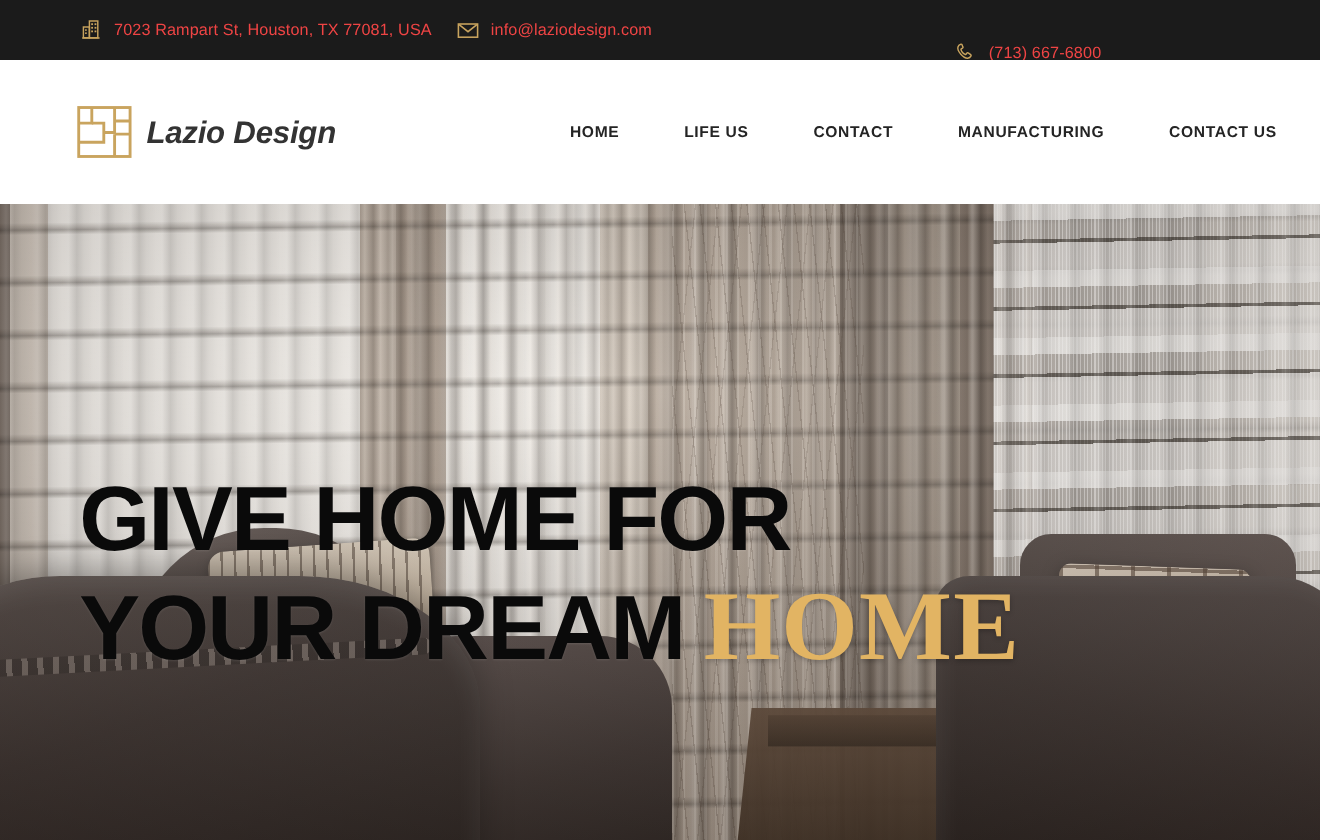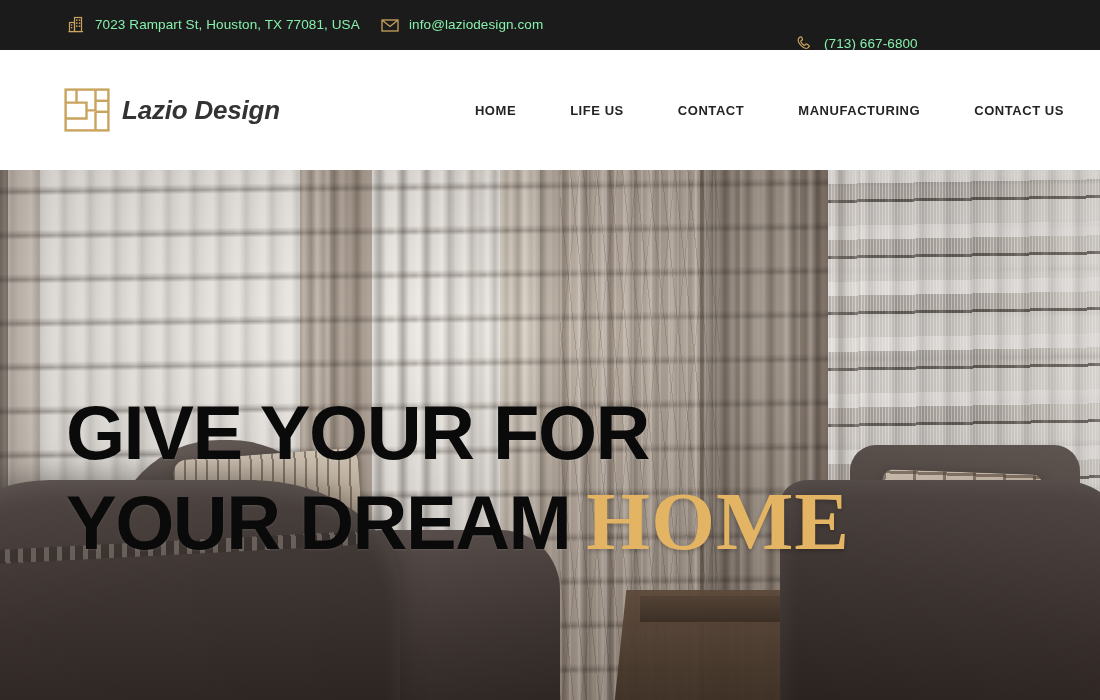--- a/index.html
+++ b/index.html
@@ -15,21 +15,21 @@
     height:50px; width:1100px;
     background:#1b1b1b;
     display:flex; align-items:center;
     position:relative;
   }
   .tb-item{ display:flex; align-items:center; position:absolute; }
   .tb-addr{ left:66px; }
   .tb-mail{ left:380px;text-align:right; }
   .tb-phone{ left:795px;margin-top:37px; }
   .tb-text{
-    color:#86efac; font-size:13.5px; letter-spacing:.1px;
+    color:#ef4444; font-size:13.5px; letter-spacing:.1px;
     white-space:nowrap; line-height:1;
   }
   .tb-ico{
     width:20px; height:20px; margin-right:9px;
     display:flex; align-items:center; justify-content:center;
     flex:0 0 20px;
   }
   .tb-ico svg{ display:block; }
 
   
@@ -336,20 +336,20 @@
       <div class="chair chair-right-back"></div>
       <div class="chair pillow-right"></div>
       <div class="chair chair-right"></div>
     </div>
 
     <div class="layer tone"></div>
   </div>
 
   <div class="hero-copy">
     <div class="headline">
-      <span>GIVE YOUR FOR</span>
+      <span>GIVE HOME FOR</span>
     </div>
     <div class="headline">
       <span>YOUR DREAM</span><span class="gold">HOME</span>
     </div>
   </div>
 
 </div>
 
 </body></html>

